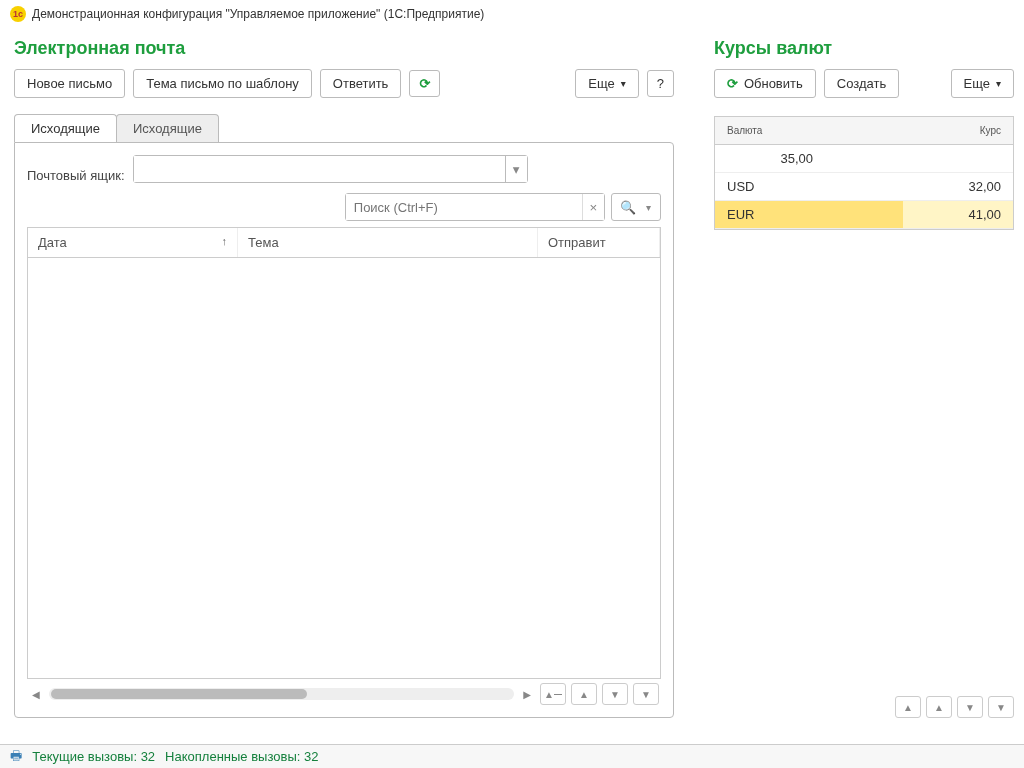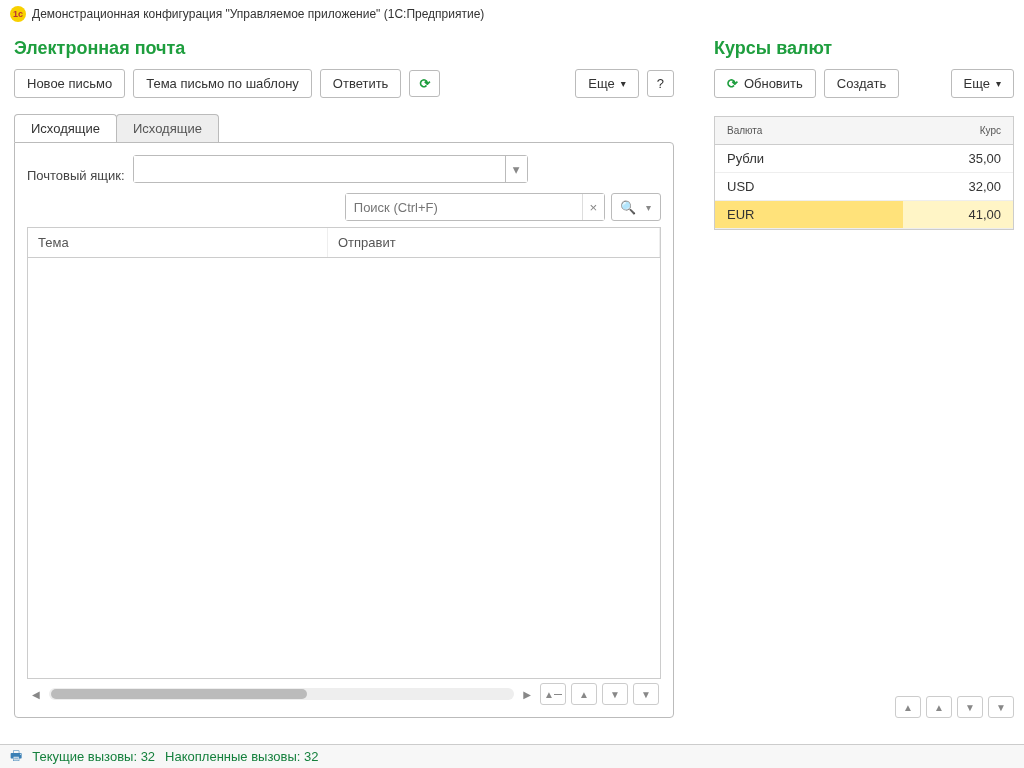--- a/index.html
+++ b/index.html
@@ -100,20 +100,24 @@
           <input placeholder="Поиск (Ctrl+F)" style="">
           <button class="clear-btn">×</button>
         </div>
         <button class="btn btn-icon">
             <span class="search-icon">🔍</span>
             <span style="font-size:10px;color:#888;margin-left:3px">▾</span>
           </button>
       </div>
       <div class="grid">
         <div class="grid-header">
+          <div class="col" style="width:210px;display:flex;justify-content:space-between;">
+              <span>Дата</span>
+              <span class="sort-arrow">↑</span>
+            </div>
           <div class="col" style="width:300px">Тема</div>
           <div class="col" style="flex:1">Отправит</div>
         </div>
         <div class="grid-body"></div>
       </div>
       <div class="grid-scroll">
         <span class="arrow">◀</span>
         <div class="hscroll">
             <div class="hscroll-thumb"></div>
           </div>
@@ -145,21 +149,20 @@
         </button>
     </div>
     <div class="right-body">
       <div class="currency-grid">
         <div class="hdr">
           <div class="c c1">Валюта</div>
           <div class="c c2">Курс</div>
         </div>
         <div id="currency-rows">
             <div class="row">
-              <div class="c c1">Рубли</div>
               <div class="c c2">35,00</div>
             </div>
             <div class="row">
               <div class="c c1">USD</div>
               <div class="c c2">32,00</div>
             </div>
             <div class="row selected">
               <div class="c c1">EUR</div>
               <div class="c c2">41,00</div>
             </div>

